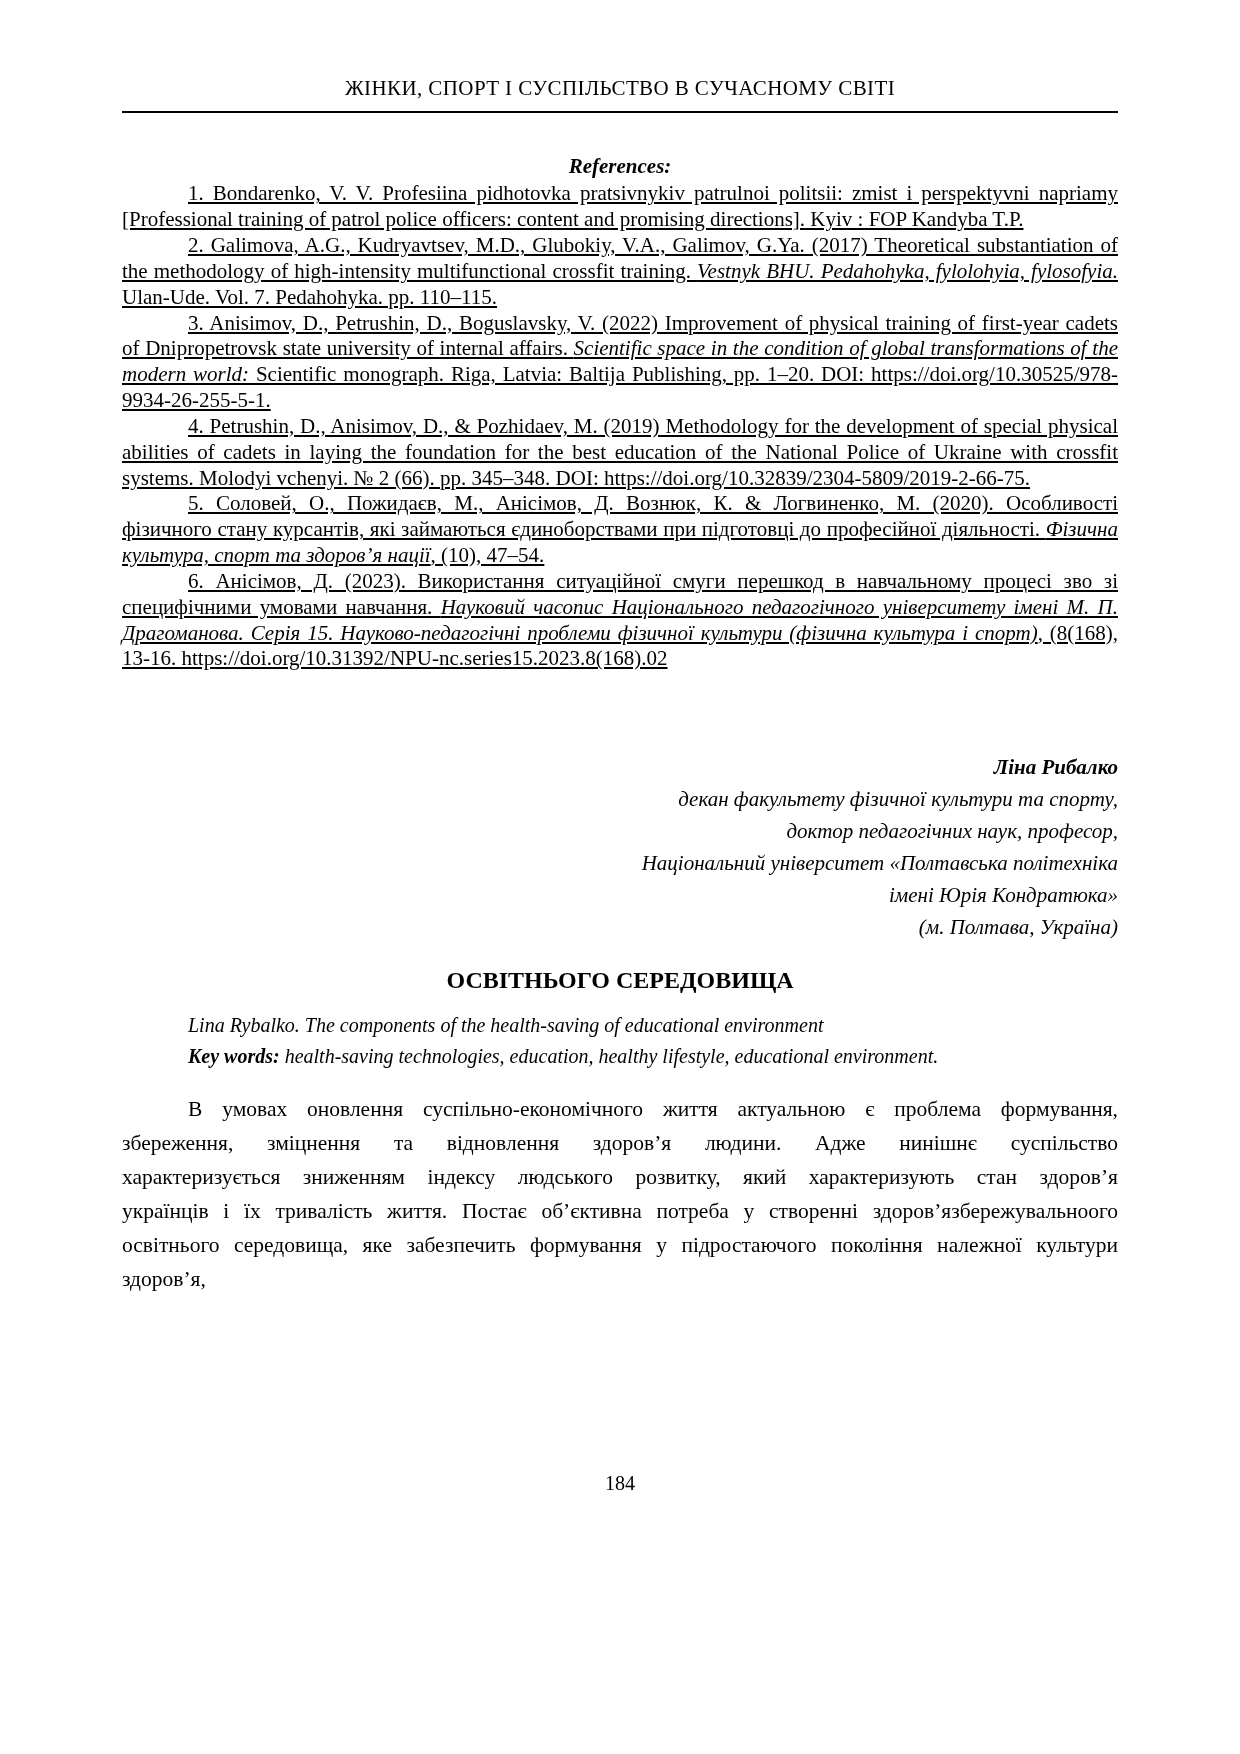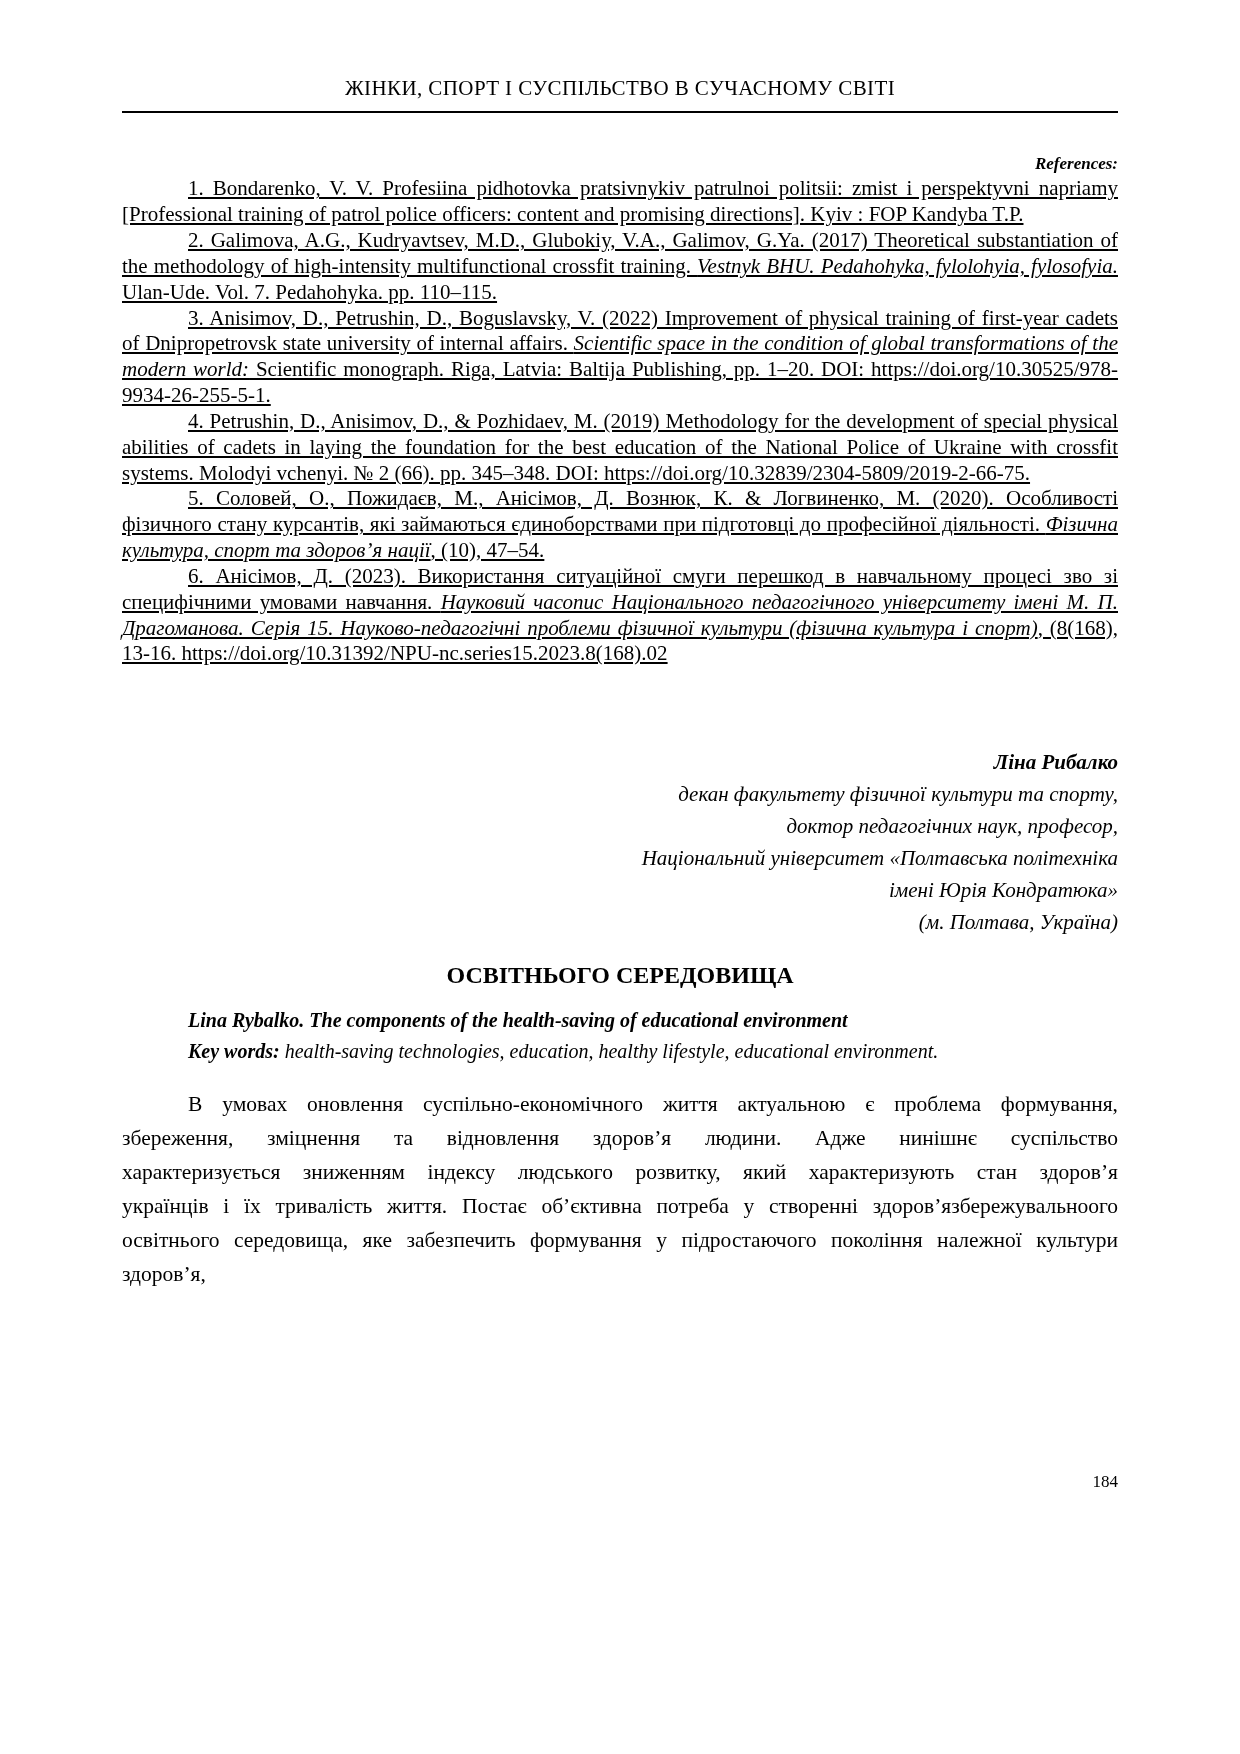--- a/index.html
+++ b/index.html
@@ -19,24 +19,24 @@
     font-size: 21px;
     letter-spacing: 0.4px;
     line-height: 1.2;
   }
   .header-rule {
     border-bottom: 2px solid #000000;
     margin-top: 10px;
   }
   .references-heading {
     margin-top: 40px;
-    text-align: right;
+    text-align: center;
     font-weight: bold;
     font-style: italic;
-    font-size: 17px;
+    font-size: 21px;
     line-height: 1.25;
   }
   .references-list { margin-top: 2px; text-decoration: underline; }
   .ref-item {
     font-size: 21px;
     line-height: 1.23;
     text-align: justify;
     text-indent: 66px;
   }
   .ref-item .it { font-style: italic; }
@@ -51,21 +51,21 @@
   .article-title {
     margin-top: 18px;
     text-align: center;
     font-weight: bold;
     font-size: 24px;
     line-height: 1.55;
   }
   .title-line { display: block; }
   .english-title {
     margin-top: 12px;
-    font-weight: bold;
+    font-weight: normal;
     font-style: italic;
     font-size: 20px;
     text-indent: 66px;
     line-height: 1.4;
   }
   .keywords {
     margin-top: 2px;
     font-style: italic;
     font-size: 20px;
     text-indent: 66px;
@@ -80,22 +80,22 @@
     text-align: justify;
     text-align-last: justify;
     text-indent: 66px;
     word-spacing: 0.38em;
   }
   .page-number {
     position: absolute;
     top: 1472px;
     left: 122px;
     right: 122px;
-    text-align: right;
-    font-size: 17px;
+    text-align: center;
+    font-size: 20px;
   }
 </style>
 </head>
 <body>
 
 <div class="page">
 
   <div class="running-title">ЖІНКИ, СПОРТ І СУСПІЛЬСТВО В СУЧАСНОМУ СВІТІ</div>
   <div class="header-rule"></div>
 

